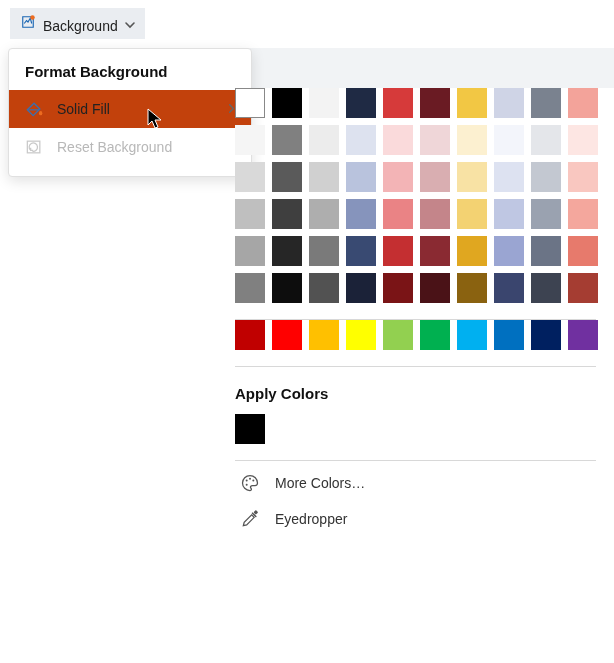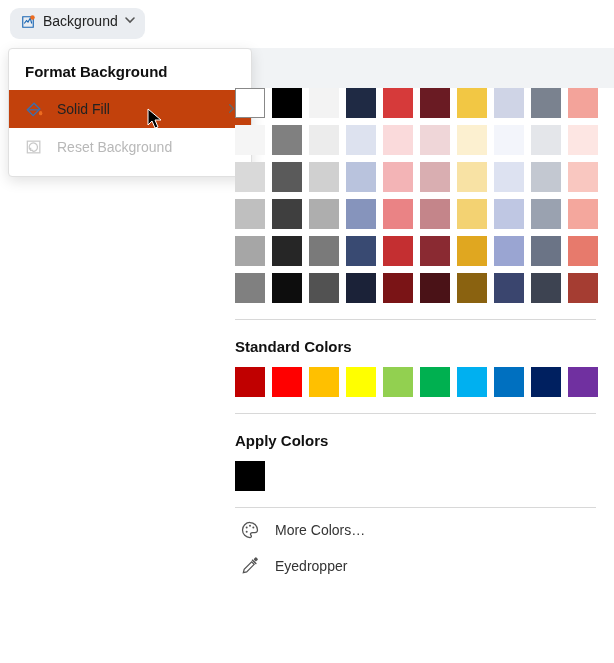--- a/index.html
+++ b/index.html
@@ -11,24 +11,24 @@
       height: 663px;
       position: relative;
     }
 
     
     .toolbar-area {
       padding: 8px 10px;
     }
     .toolbar-btn {
       display: inline-flex;
-      align-items: flex-start;
+      align-items: flex-end;
       gap: 6px;
       background: #eaedf1;
-      border-radius: 9px;
+      border-radius: 0;
       padding: 5px 9px;
       cursor: pointer;
     }
     .toolbar-btn .lbl { color: #222; }
 
     
     .menu-panel {
       position: absolute;
       top: 48px;
       left: 8px;
@@ -268,21 +268,20 @@
       <div class="swatch" style="background: rgb(122, 20, 22);"></div>
       <div class="swatch" style="background: rgb(74, 18, 23);"></div>
       <div class="swatch" style="background: rgb(138, 98, 16);"></div>
       <div class="swatch" style="background: rgb(58, 69, 110);"></div>
       <div class="swatch" style="background: rgb(61, 67, 81);"></div>
       <div class="swatch" style="background: rgb(165, 61, 50);"></div>
     </div>
 
   <div class="divider"></div>
 
-  <div class="section-title">Standard Colors</div>
   <div class="swatch-row" id="standard-row">
       <div class="swatch" style="background: rgb(192, 0, 0);"></div>
       <div class="swatch" style="background: rgb(255, 0, 0);"></div>
       <div class="swatch" style="background: rgb(255, 192, 0);"></div>
       <div class="swatch" style="background: rgb(255, 255, 0);"></div>
       <div class="swatch" style="background: rgb(146, 208, 80);"></div>
       <div class="swatch" style="background: rgb(0, 176, 80);"></div>
       <div class="swatch" style="background: rgb(0, 176, 240);"></div>
       <div class="swatch" style="background: rgb(0, 112, 192);"></div>
       <div class="swatch" style="background: rgb(0, 32, 96);"></div>

